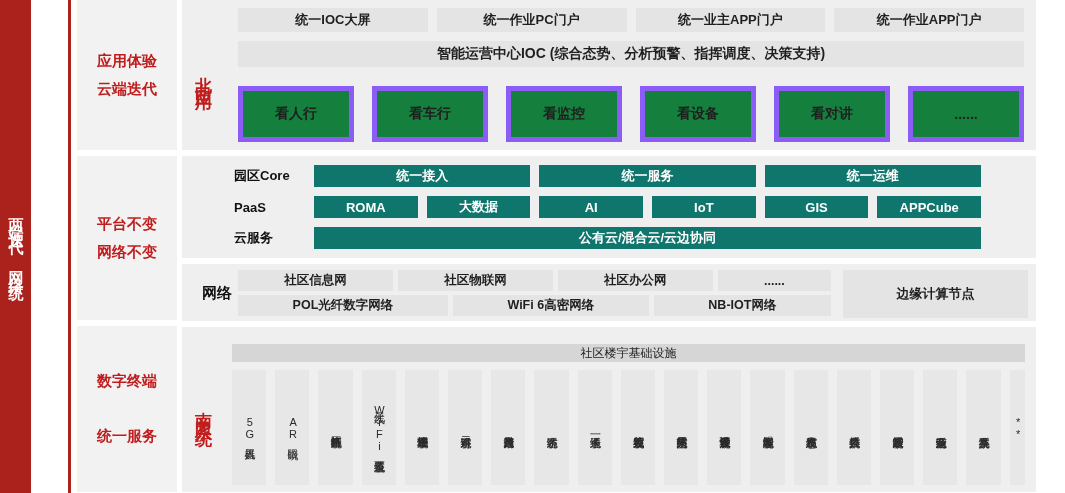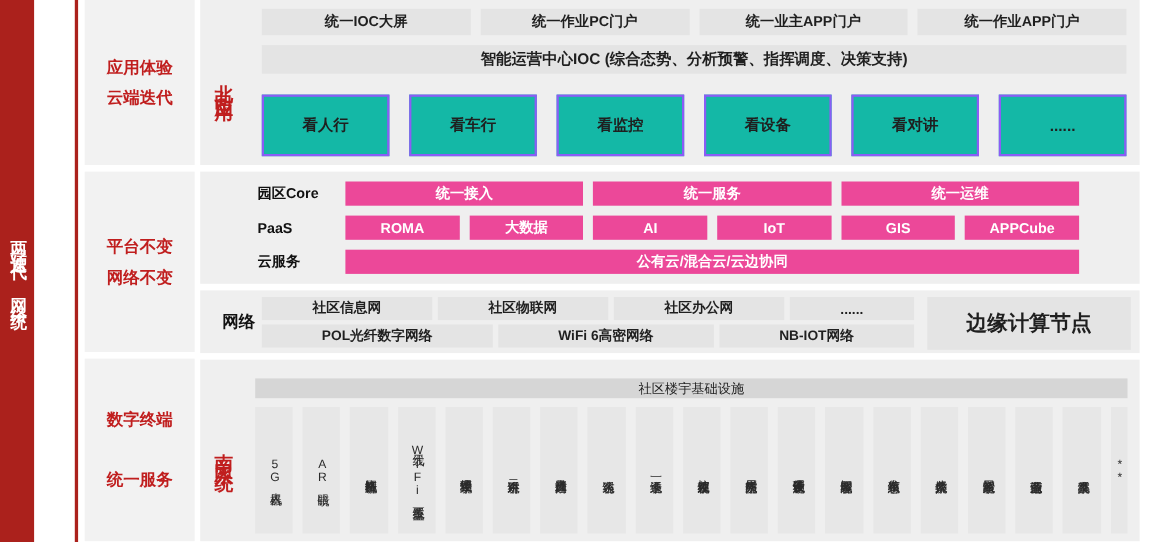--- a/index.html
+++ b/index.html
@@ -42,39 +42,39 @@
     background:#e4e4e4;color:#1f1f1f;display:flex;align-items:center;justify-content:center;
     font-size:13px;font-weight:bold;white-space:nowrap;
   }
   
   .north-content{position:absolute;left:56px;right:12px;top:8px;bottom:8px;display:flex;flex-direction:column;}
   .portals{display:flex;gap:9px;height:24px;}
   .portals .gbtn{flex:1;}
   .ioc{margin-top:9px;height:26px;font-size:14px;}
   .views{margin-top:19px;flex:1;display:flex;gap:18px;}
   .view-box{
-    flex:1;background:#14b8a6;border:2px solid #8b5cf6;display:flex;align-items:center;justify-content:center;
+    flex:1;background:#15803d;border:5px solid #8b5cf6;display:flex;align-items:center;justify-content:center;
     font-weight:bold;font-size:14px;color:#1f1f1f;
   }
   
   .platform{padding-top:9px;box-sizing:border-box;}
   .prow{display:flex;align-items:center;height:22px;}
   .prow + .prow{margin-top:9px;}
   .plabel{flex:0 0 auto;width:80px;margin-left:6px;font-size:13px;font-weight:bold;color:#111;padding-left:46px;}
   .pbars{flex:1;display:flex;gap:9px;margin-right:55px;}
   .rbar{
-    flex:1;height:22px;background:#ec4899;color:#fff;font-weight:bold;font-size:13px;
+    flex:1;height:22px;background:#0f766e;color:#fff;font-weight:bold;font-size:13px;
     display:flex;align-items:center;justify-content:center;white-space:nowrap;
   }
   
   .nlabel{position:absolute;left:20px;top:50%;transform:translateY(-50%);font-size:15px;font-weight:bold;color:#111;}
   .ncontent{position:absolute;left:56px;right:205px;top:6px;bottom:5px;display:flex;flex-direction:column;gap:4px;}
   .nrow{flex:1;display:flex;gap:5px;}
   .nrow .gbtn{flex:1 1 auto;font-size:12.5px;padding:0 12px;}
-  .edge-node{position:absolute;right:8px;top:6px;bottom:3px;width:185px;font-size:19px;}
+  .edge-node{position:absolute;right:8px;top:6px;bottom:3px;width:185px;font-size:13px;}
   
   .south-content{position:absolute;left:50px;right:11px;top:17px;bottom:7px;display:flex;flex-direction:column;}
   .infra{
     height:18px;background:#d6d6d6;color:#222;font-size:12px;
     display:flex;align-items:center;justify-content:center;
   }
   .systems{margin-top:8px;flex:1;display:flex;gap:9px;}
   .sys-box{
     flex:1;background:#e7e7e7;color:#2a2a2a;font-size:11px;line-height:1.05;letter-spacing:0;
     writing-mode:vertical-rl;text-orientation:upright;

